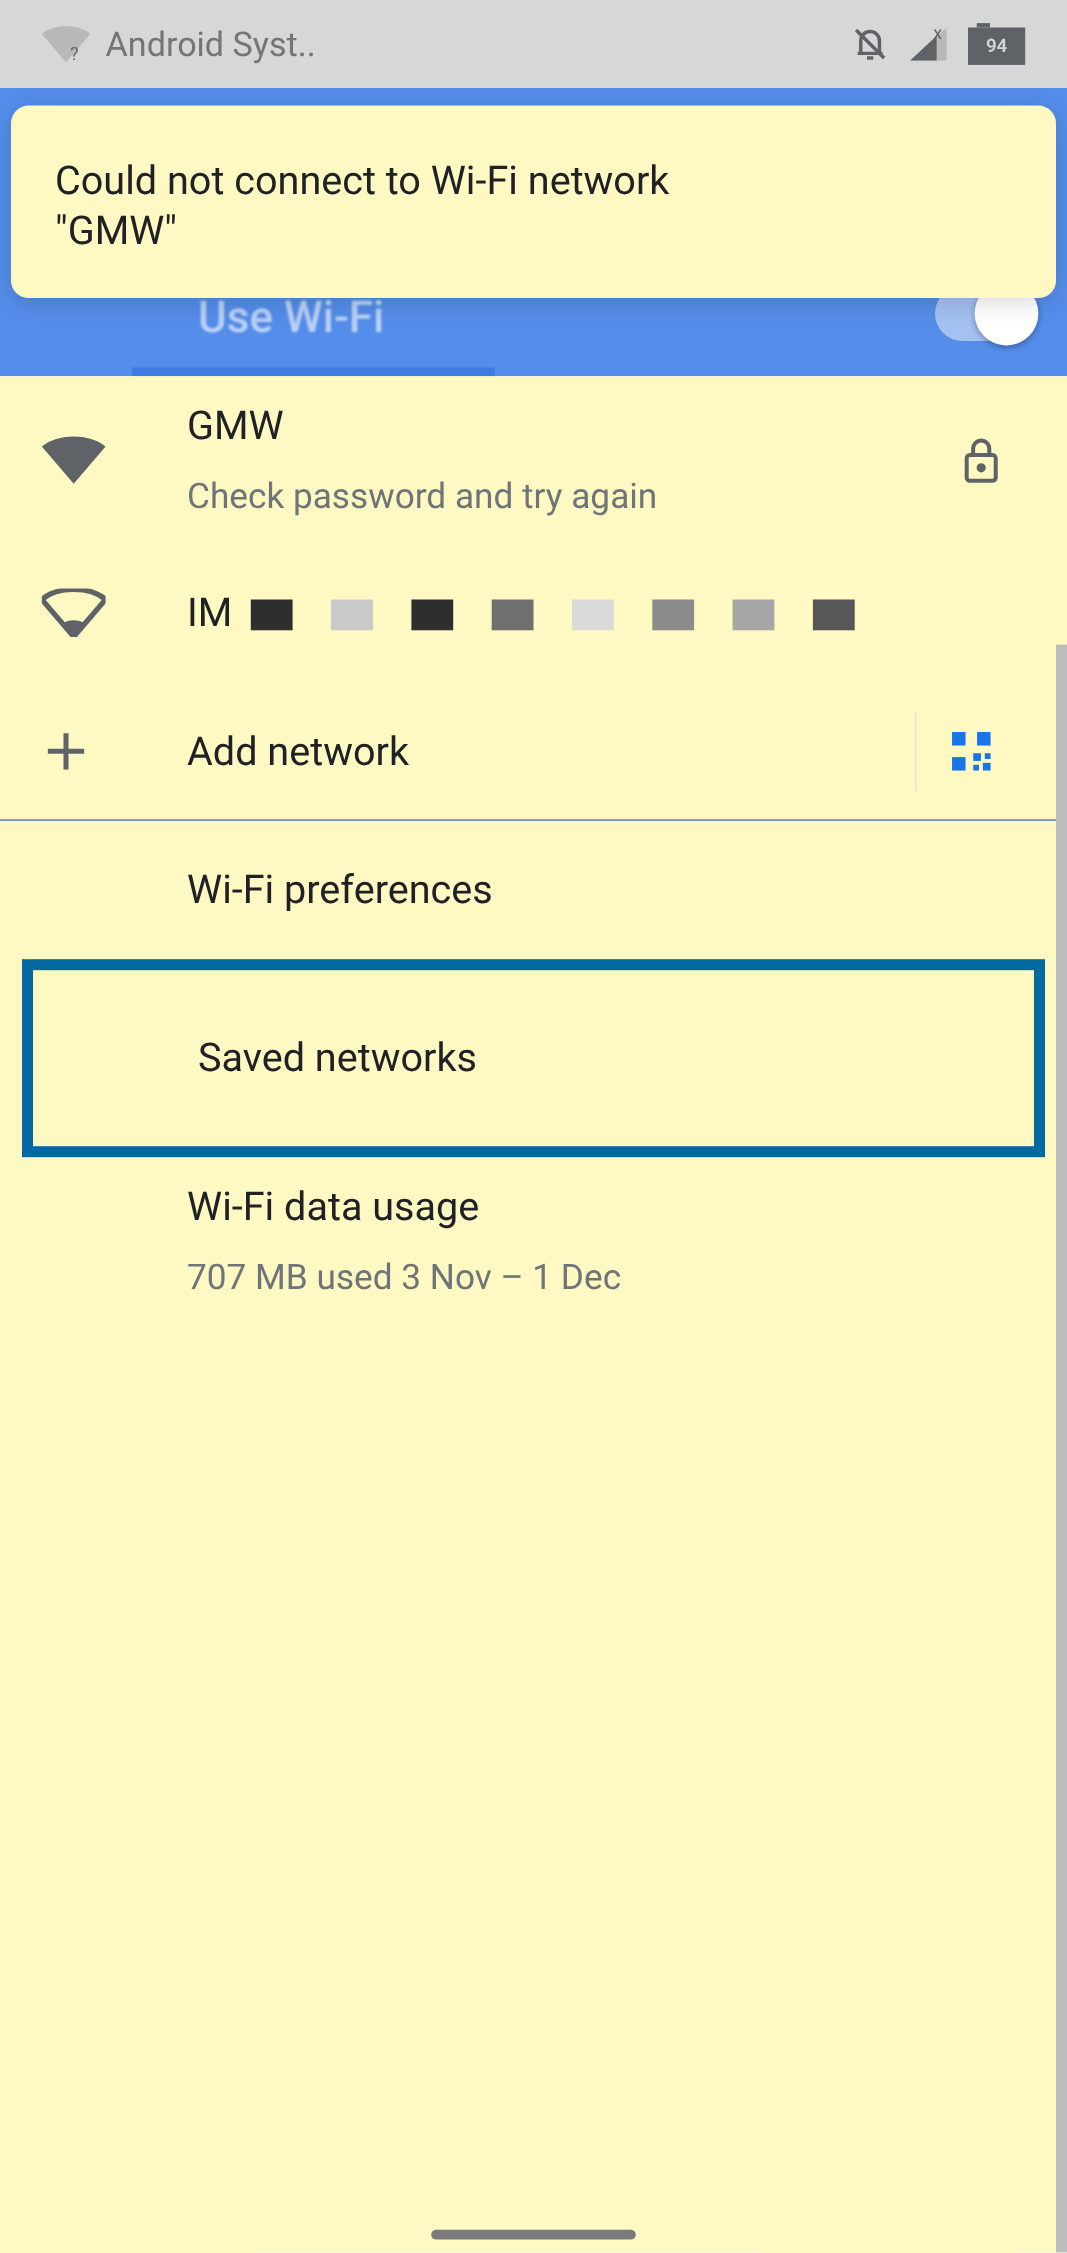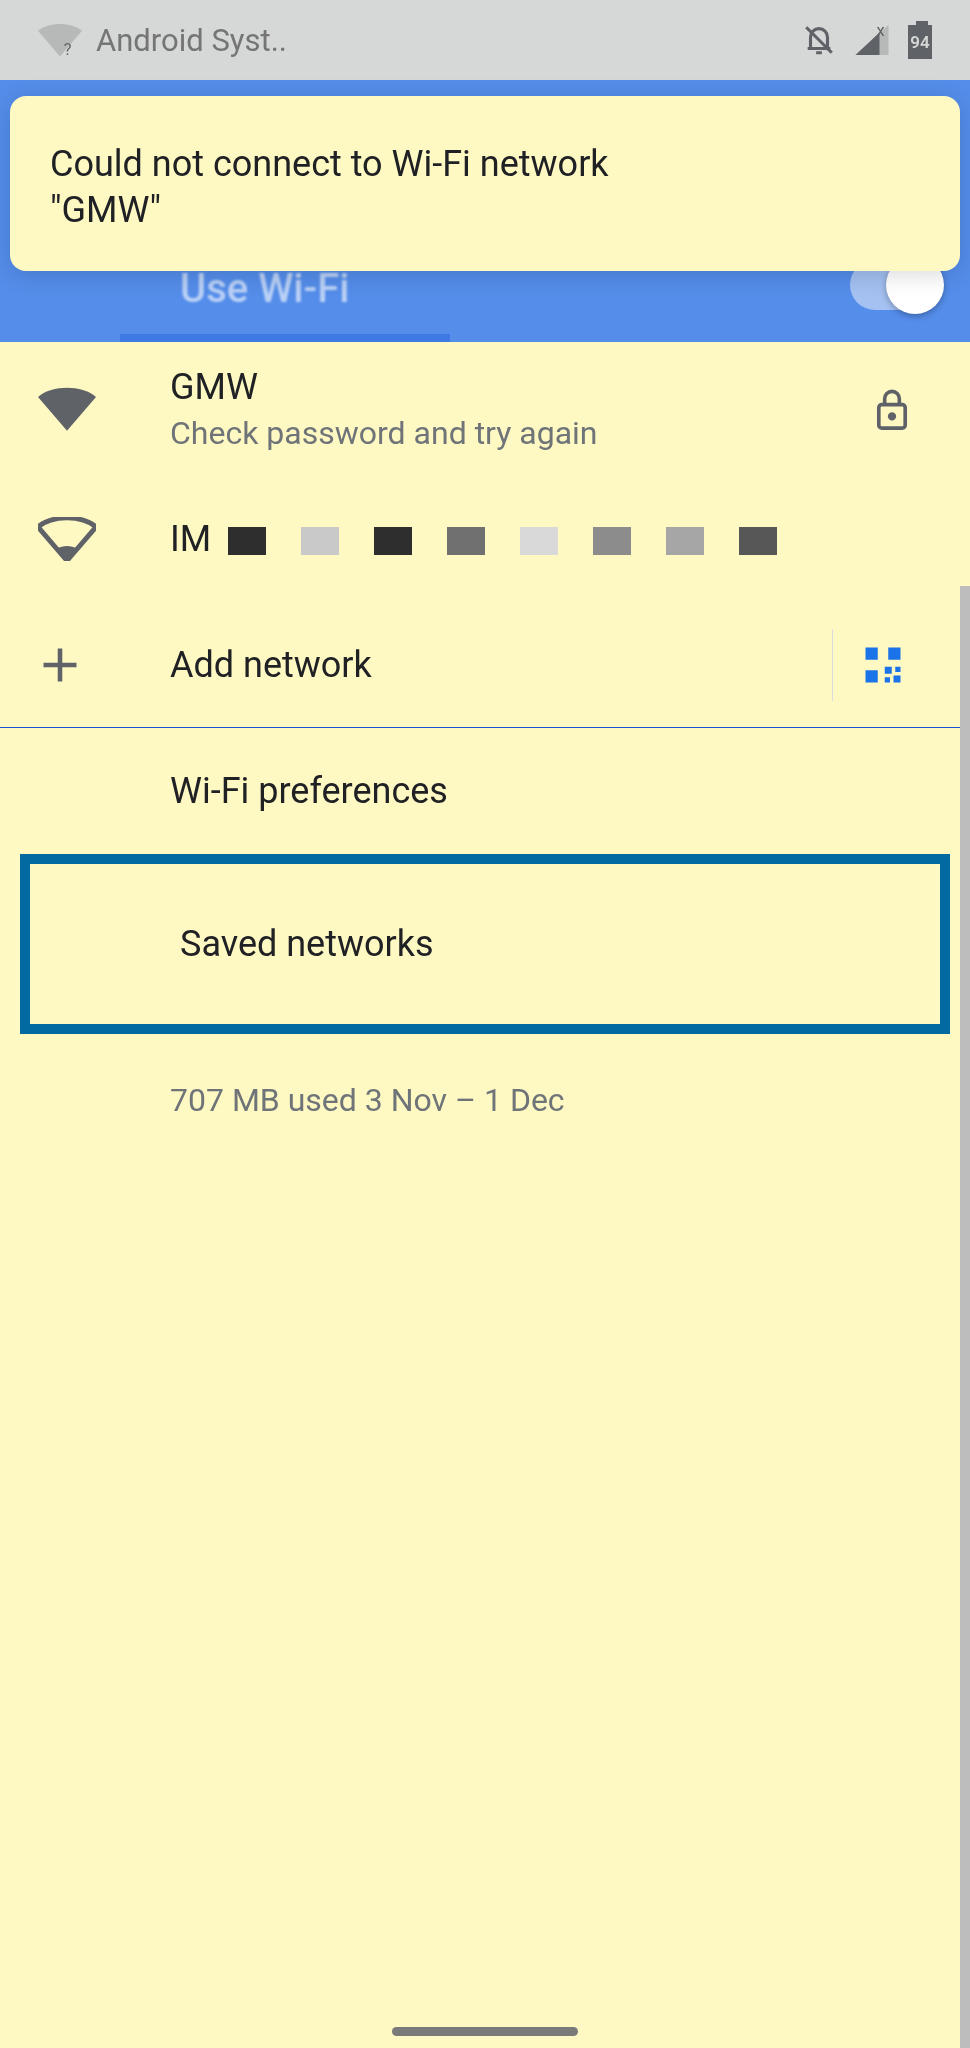--- a/index.html
+++ b/index.html
@@ -72,21 +72,21 @@
   .row {
     display: flex;
     align-items: center;
     min-height: 126px;
     padding: 24px 38px;
   }
   .row .icon-col { width: 132px; display:flex; justify-content:flex-start; padding-left:0; }
   .row .text-col { flex: 1; }
   .row .trail-col { width: 80px; display:flex; justify-content:center; align-items:center; }
   .primary { font-size: 36px; color: #202124; }
-  .secondary { font-size: 32px; color: #6f7478; margin-top: 6px; }
+  .secondary { font-size: 32px; color: #6f7478; margin-top: 24px; }
 
   .redact { display:inline-flex; gap:35px; vertical-align:middle; margin-left:8px; }
   .redact span { display:inline-block; width:38px; height:28px; }
 
   .add-row { border-bottom:1px solid #1d4ed8; }
   .add-row .qr { border-left:1px solid #dadce0; height:72px; width:100px; display:flex; align-items:center; justify-content:center; }
 
   .highlight-box {
     border: 10px solid #0369a1;
     margin: 0 20px 0 20px;
@@ -111,21 +111,21 @@
   <div class="status-right">
     <svg width="34" height="34" viewBox="0 0 24 24" fill="none" stroke="#5f6368" stroke-width="2.2">
       <path d="M6 18 L6 10 A6 6 0 0 1 18 10 L18 18 M4 18 H20 M10 21 H14"></path>
       <line x1="3" y1="3" x2="21" y2="21"></line>
     </svg>
     <svg width="36" height="34" viewBox="0 0 24 22">
       <path d="M1 21 L23 21 L23 1 Z" fill="#b7b8b8"></path>
       <path d="M1 21 L17 21 L17 6 Z" fill="#5f6368"></path>
       <text x="15" y="8" font-size="11" fill="#5f6368">x</text>
     </svg>
-    <div class="bat" style="position:relative;width:24px;height:38px;">
+    <div class="bat" style="position:relative;width:52px;height:38px;">
       <div style="position:absolute;top:0;left:8px;width:12px;height:4px;background:#5f6368;"></div>
       <div style="position:absolute;top:4px;left:0;right:0;bottom:0;background:#5f6368;display:flex;align-items:center;justify-content:center;">
         <span style="color:#d6d7d7;font-size:17px;font-weight:600;">94</span>
       </div>
     </div>
   </div>
 </div>
 
 <div class="blue-header">
   <span class="blue-title">Use Wi-Fi</span>
@@ -222,20 +222,21 @@
       <div class="icon-col"></div>
       <div class="text-col">
         <div class="primary">Saved networks</div>
       </div>
     </div>
   </div>
 
   <div class="row">
     <div class="icon-col"></div>
     <div class="text-col">
+      <div class="primary">Wi-Fi data usage</div>
       <div class="secondary">707 MB used 3 Nov – 1 Dec</div>
     </div>
   </div>
 
   <div class="scroll-indicator"></div>
 </div>
 
 <div class="nav-pill"></div>
 
 </body></html>

